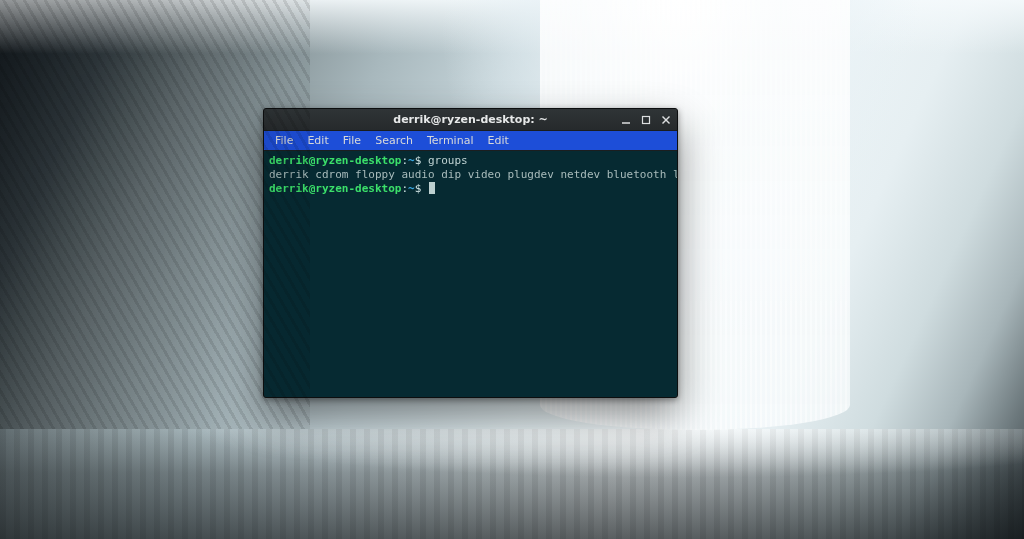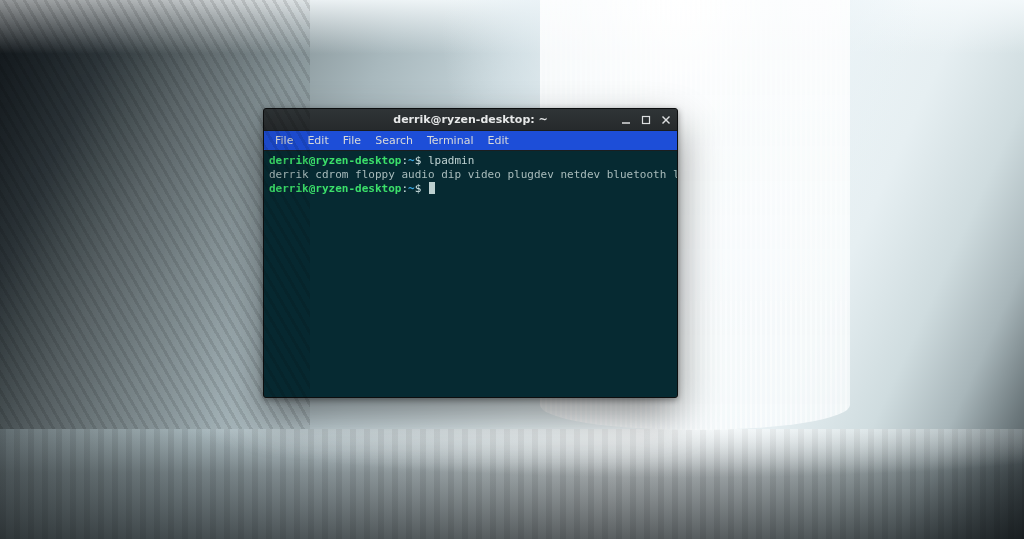--- a/index.html
+++ b/index.html
@@ -118,18 +118,18 @@
 
     <div class="menubar">
       <span class="menu-item">File</span>
       <span class="menu-item">Edit</span>
       <span class="menu-item">File</span>
       <span class="menu-item">Search</span>
       <span class="menu-item">Terminal</span>
       <span class="menu-item">Edit</span>
     </div>
 
-    <div class="term-body"><span><span class="pr-user">derrik@ryzen-desktop</span><span class="pr-sep">:</span><span class="pr-path">~</span><span class="pr-sym">$</span> <span class="cmd">lpadmin</span></span>
+    <div class="term-body"><span><span class="pr-user">derrik@ryzen-desktop</span><span class="pr-sep">:</span><span class="pr-path">~</span><span class="pr-sym">$</span> <span class="cmd">groups</span></span>
 <span class="out">derrik cdrom floppy audio dip video plugdev netdev bluetooth lpadmin scanner</span>
 <span><span class="pr-user">derrik@ryzen-desktop</span><span class="pr-sep">:</span><span class="pr-path">~</span><span class="pr-sym">$</span> <span class="cursor"></span></span></div>
 
   </div>
 </div>
 
 </body></html>

